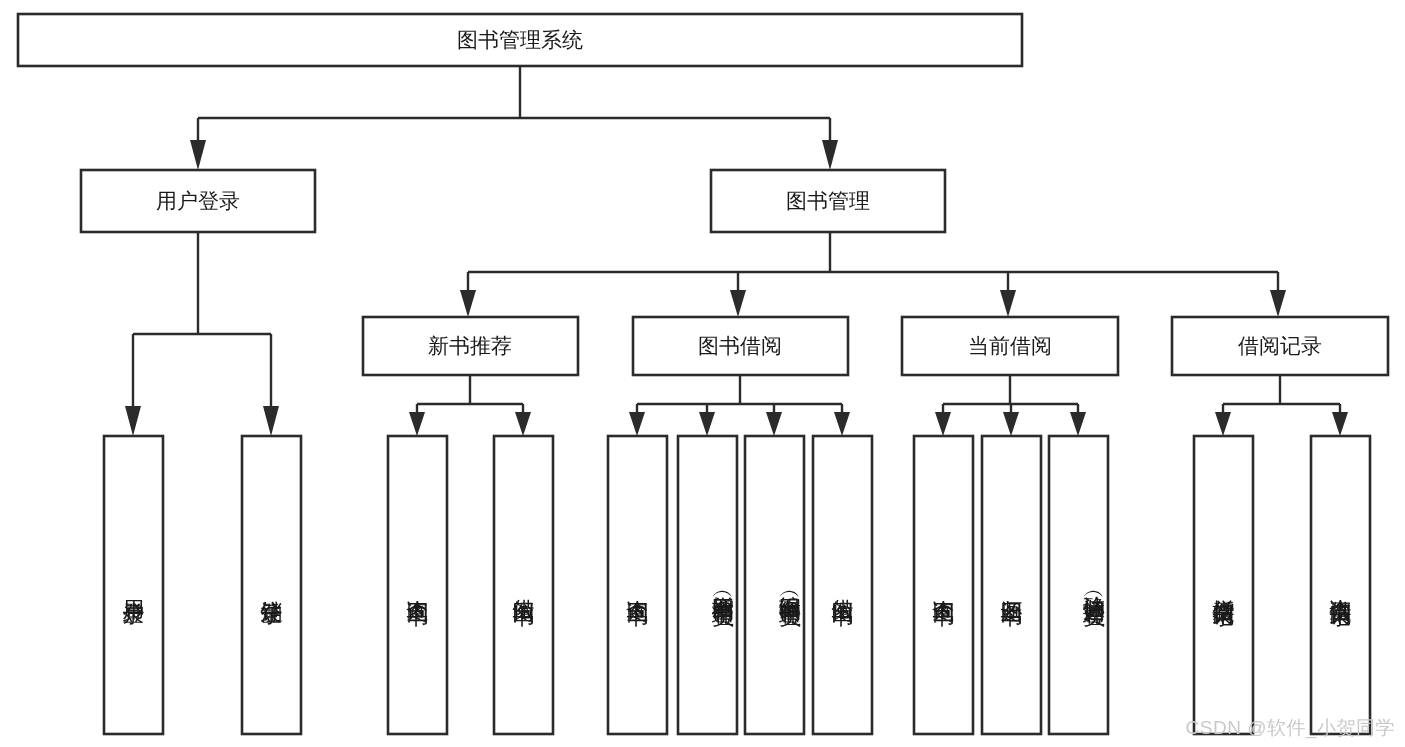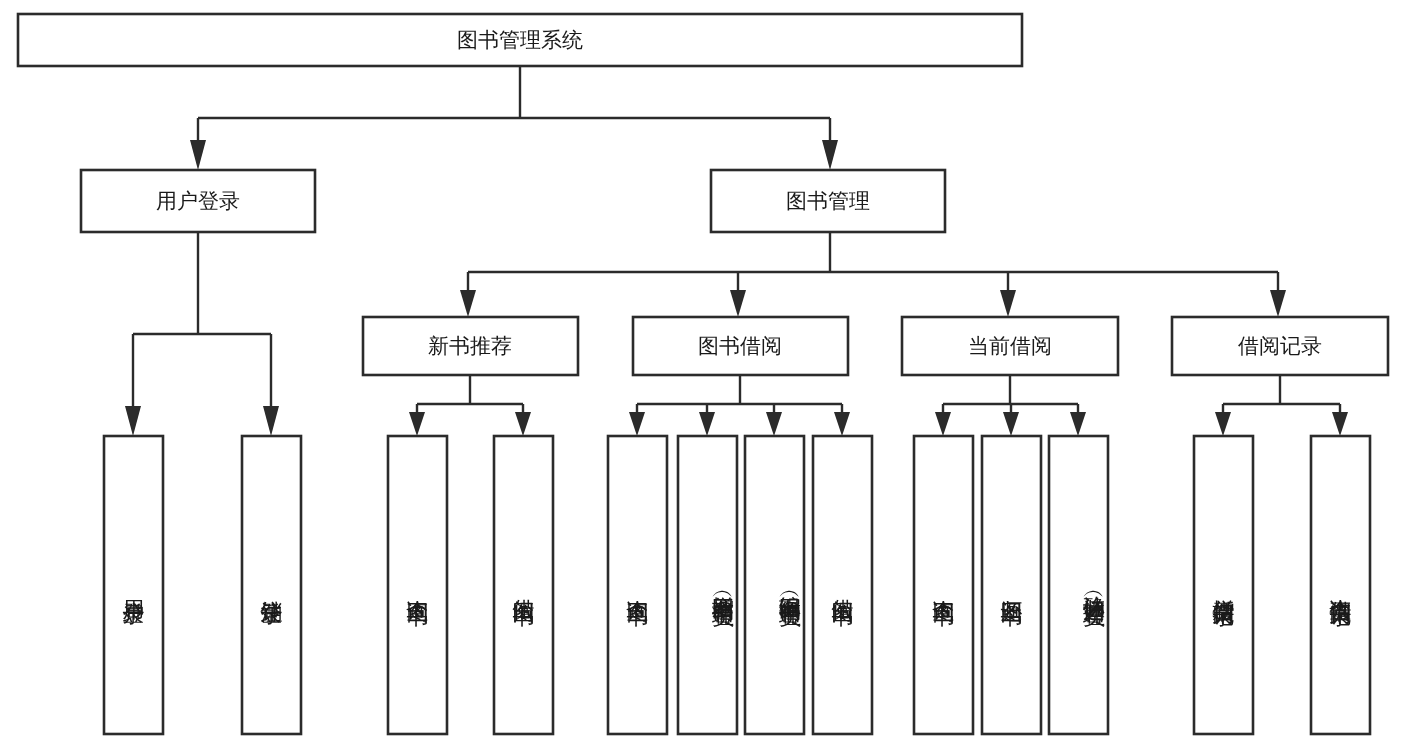--- a/index.html
+++ b/index.html
@@ -199,13 +199,14 @@
   <div class="leaf-label-wrap" style="left:745px; top:440px; width:59px; height:290px; align-items:flex-start;">编辑图书（管理员）</div>
   <div class="leaf-label-wrap" style="left:813px; top:436px; width:59px; height:298px;">借阅图书</div>
 
   <div class="leaf-label-wrap" style="left:914px; top:436px; width:59px; height:298px;">查询图书</div>
   <div class="leaf-label-wrap" style="left:982px; top:436px; width:59px; height:298px;">归还图书</div>
   <div class="leaf-label-wrap" style="left:1049px; top:440px; width:59px; height:290px; align-items:flex-start;">确认归还（管理员）</div>
 
   <div class="leaf-label-wrap" style="left:1194px; top:436px; width:59px; height:298px;">新增借阅记录</div>
   <div class="leaf-label-wrap" style="left:1311px; top:436px; width:59px; height:298px;">查询借阅记录</div>
 
+  <div class="watermark">CSDN @软件_小贺同学</div>
 </div>
 
 </body></html>

